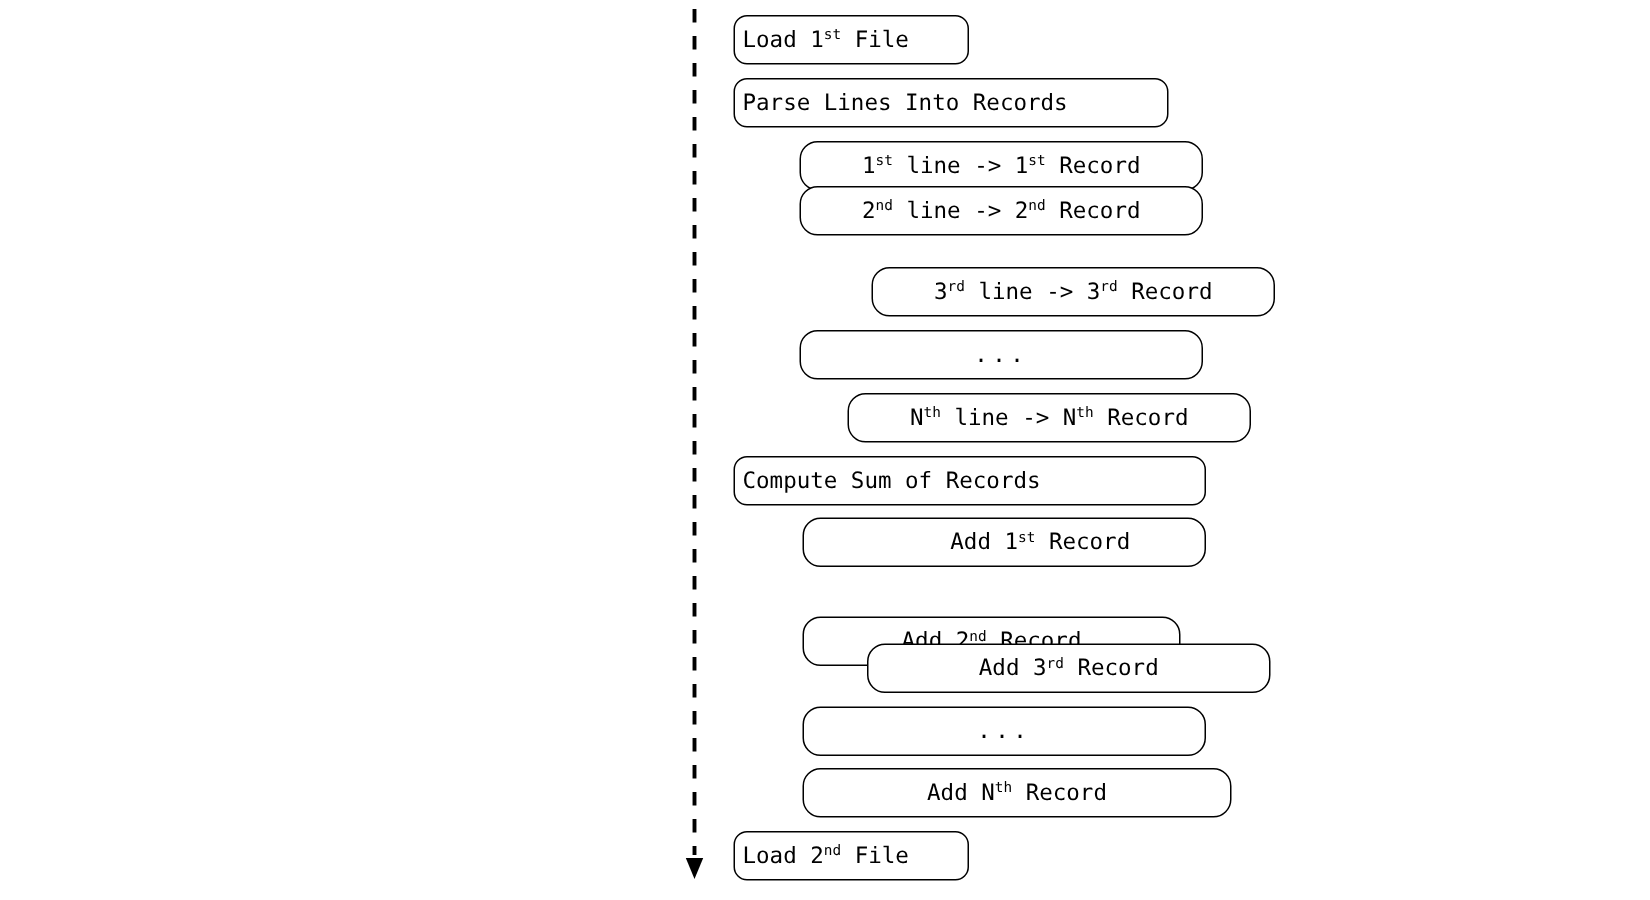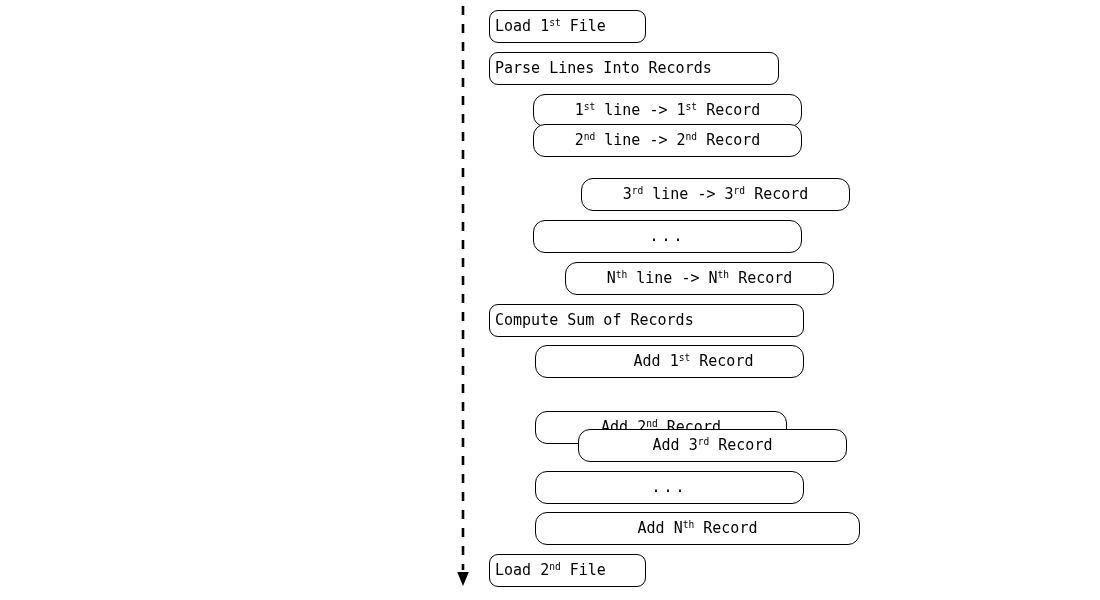--- a/index.html
+++ b/index.html
@@ -87,17 +87,17 @@
       <div class="step align-center" style="left: 533px; top: 94px; width: 269px;">1<sup>st</sup> line -&gt; 1<sup>st</sup> Record</div>
       <div class="step align-center" style="left: 533px; top: 124px; width: 269px;">2<sup>nd</sup> line -&gt; 2<sup>nd</sup> Record</div>
       <div class="step align-center" style="left: 533px; top: 178px; width: 269px; margin-left: 48px;">3<sup>rd</sup> line -&gt; 3<sup>rd</sup> Record</div>
       <div class="step align-center" style="left: 533px; top: 220px; width: 269px;"><span class="dots">...</span></div>
       <div class="step align-center" style="left: 533px; top: 262px; width: 269px; margin-left: 32px;">N<sup>th</sup> line -&gt; N<sup>th</sup> Record</div>
       <div class="step align-left" style="left: 489px; top: 304px; width: 315px;">Compute Sum of Records</div>
       <div class="step align-center" style="left: 535px; top: 345px; width: 269px; padding-left: 48px;">Add 1<sup>st</sup> Record</div>
       <div class="step align-center" style="left: 535px; top: 387px; width: 252px; margin-top: 24px;">Add 2<sup>nd</sup> Record</div>
       <div class="step align-center" style="left: 535px; top: 429px; width: 269px; margin-left: 43px;">Add 3<sup>rd</sup> Record</div>
       <div class="step align-center" style="left: 535px; top: 471px; width: 269px;"><span class="dots">...</span></div>
-      <div class="step align-center" style="left: 535px; top: 512px; width: 325px;">Add N<sup>th</sup> Record</div>
+      <div class="step align-center" style="left: 535px; top: 512px; width: 286px;">Add N<sup>th</sup> Record</div>
       <div class="step align-left" style="left: 489px; top: 554px; width: 157px;">Load 2<sup>nd</sup> File</div>
     </div>
 
 </div>
 
 </body></html>

